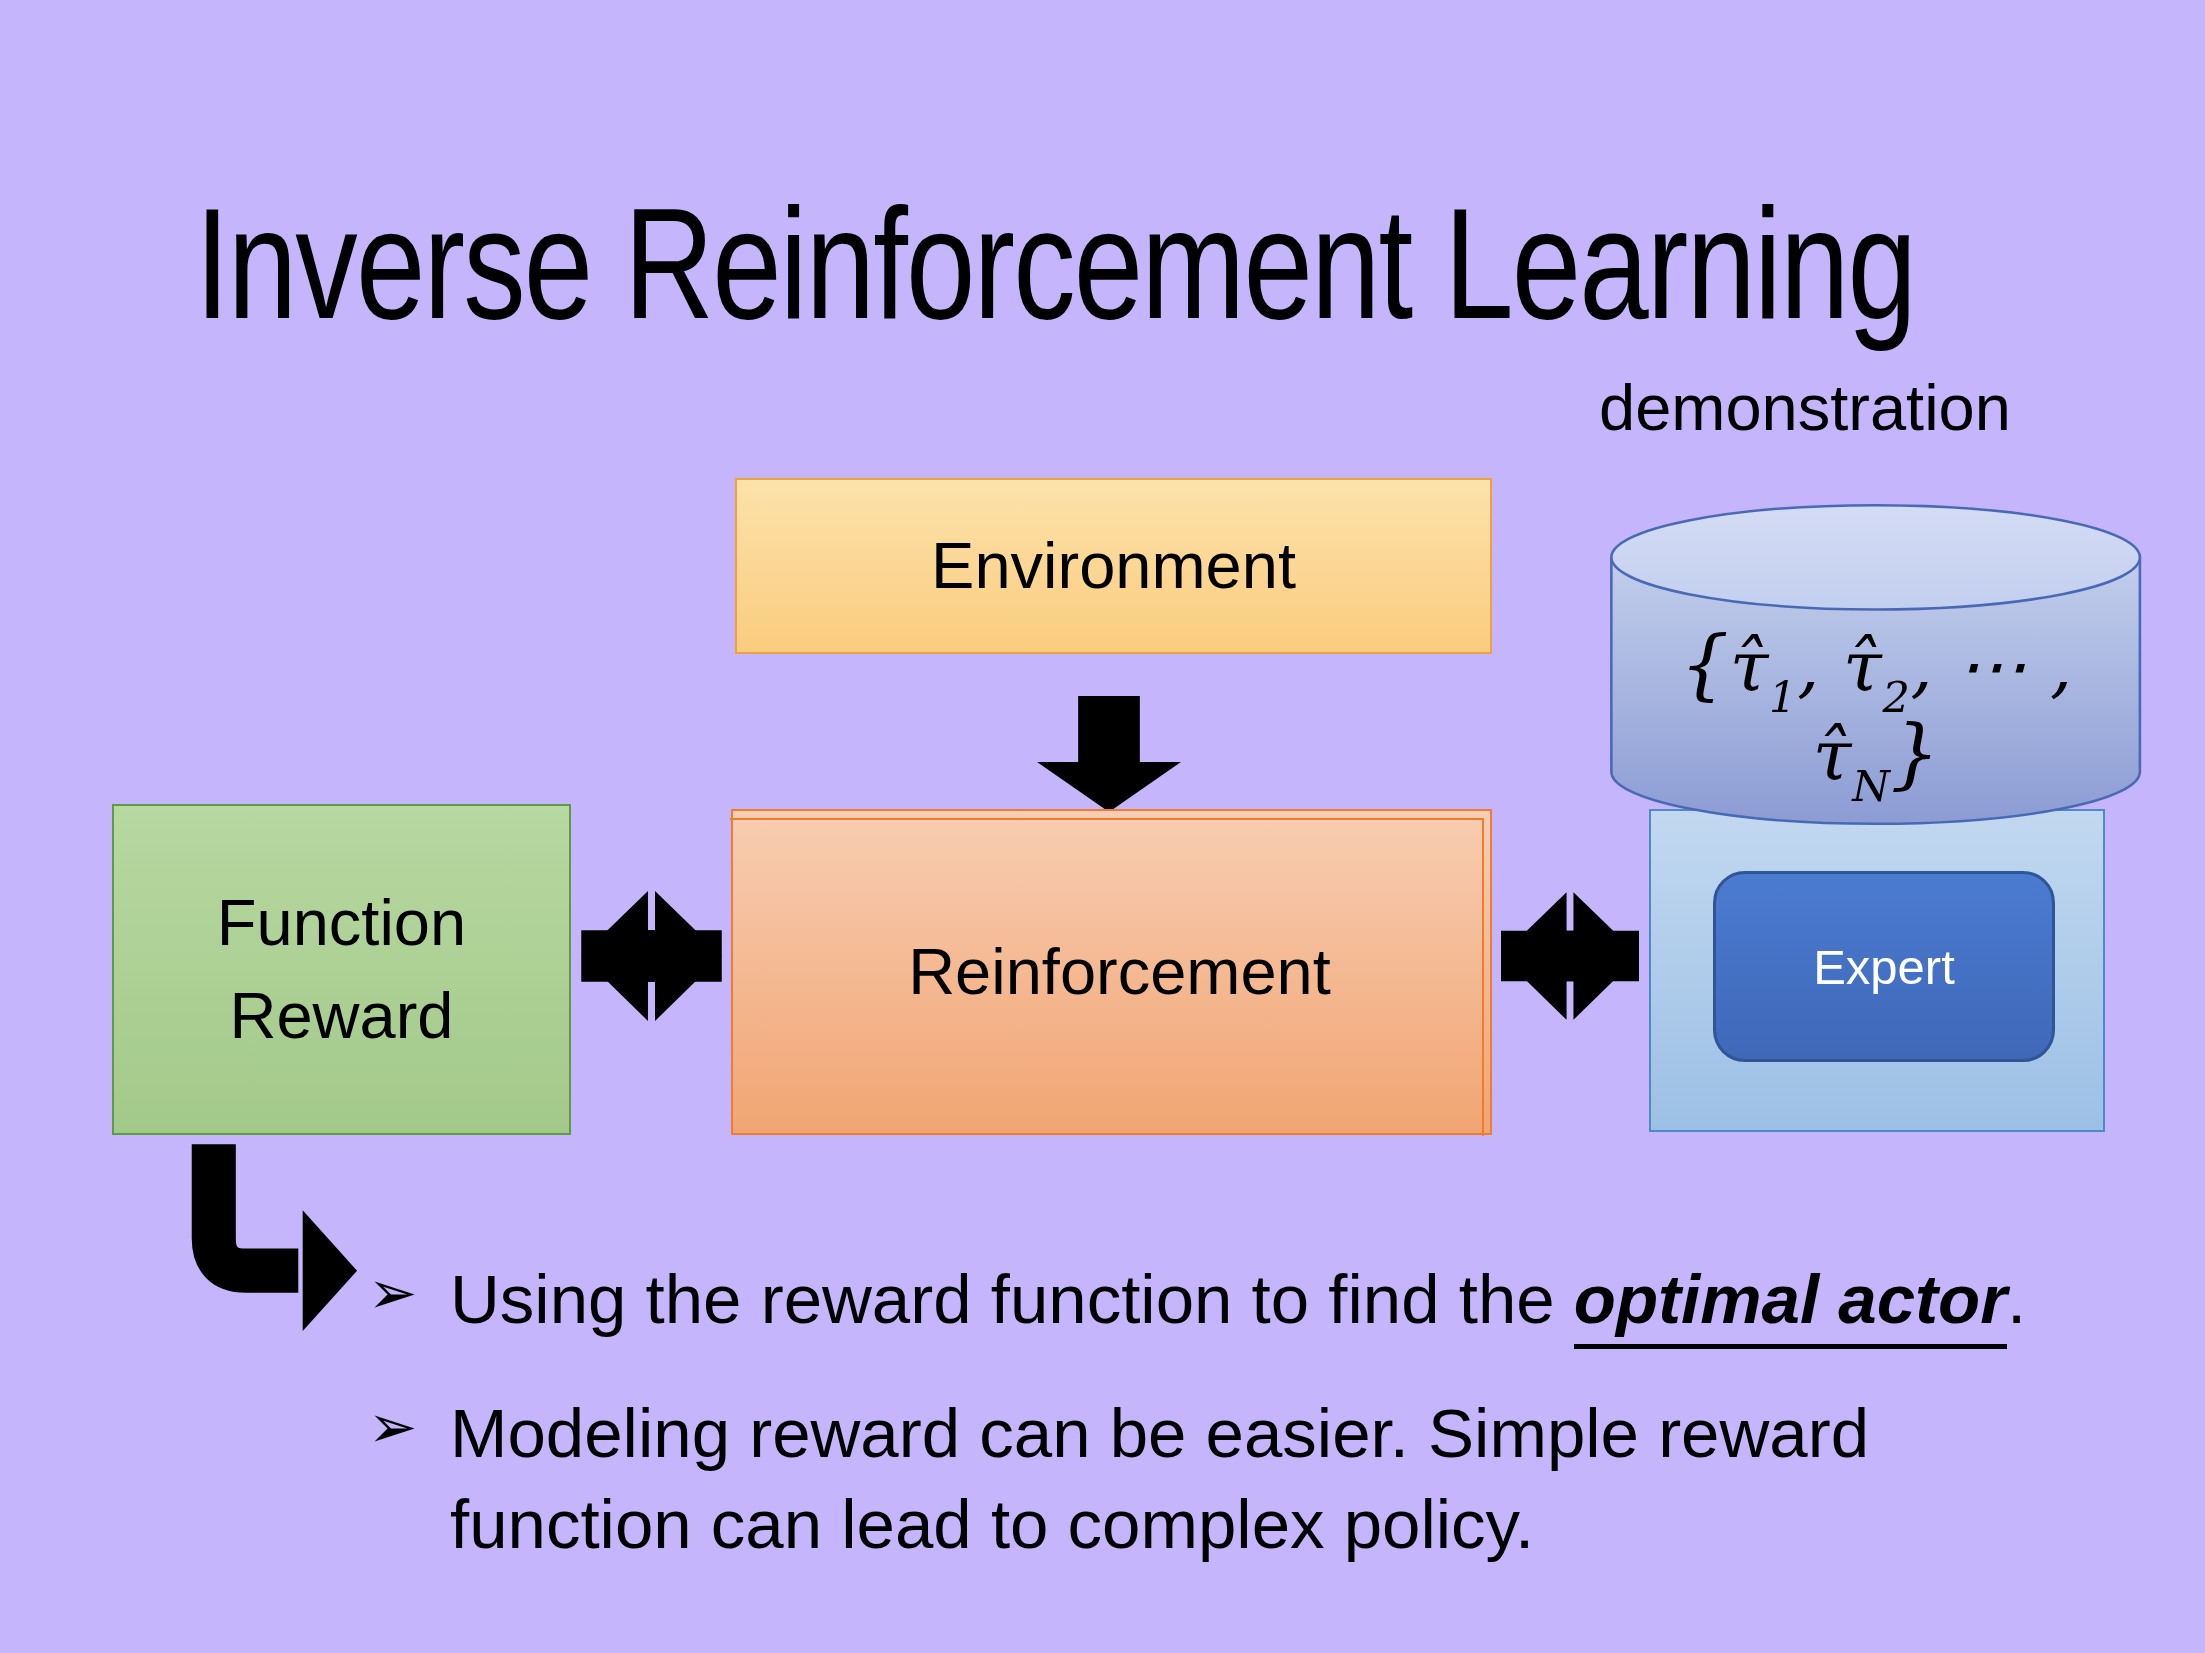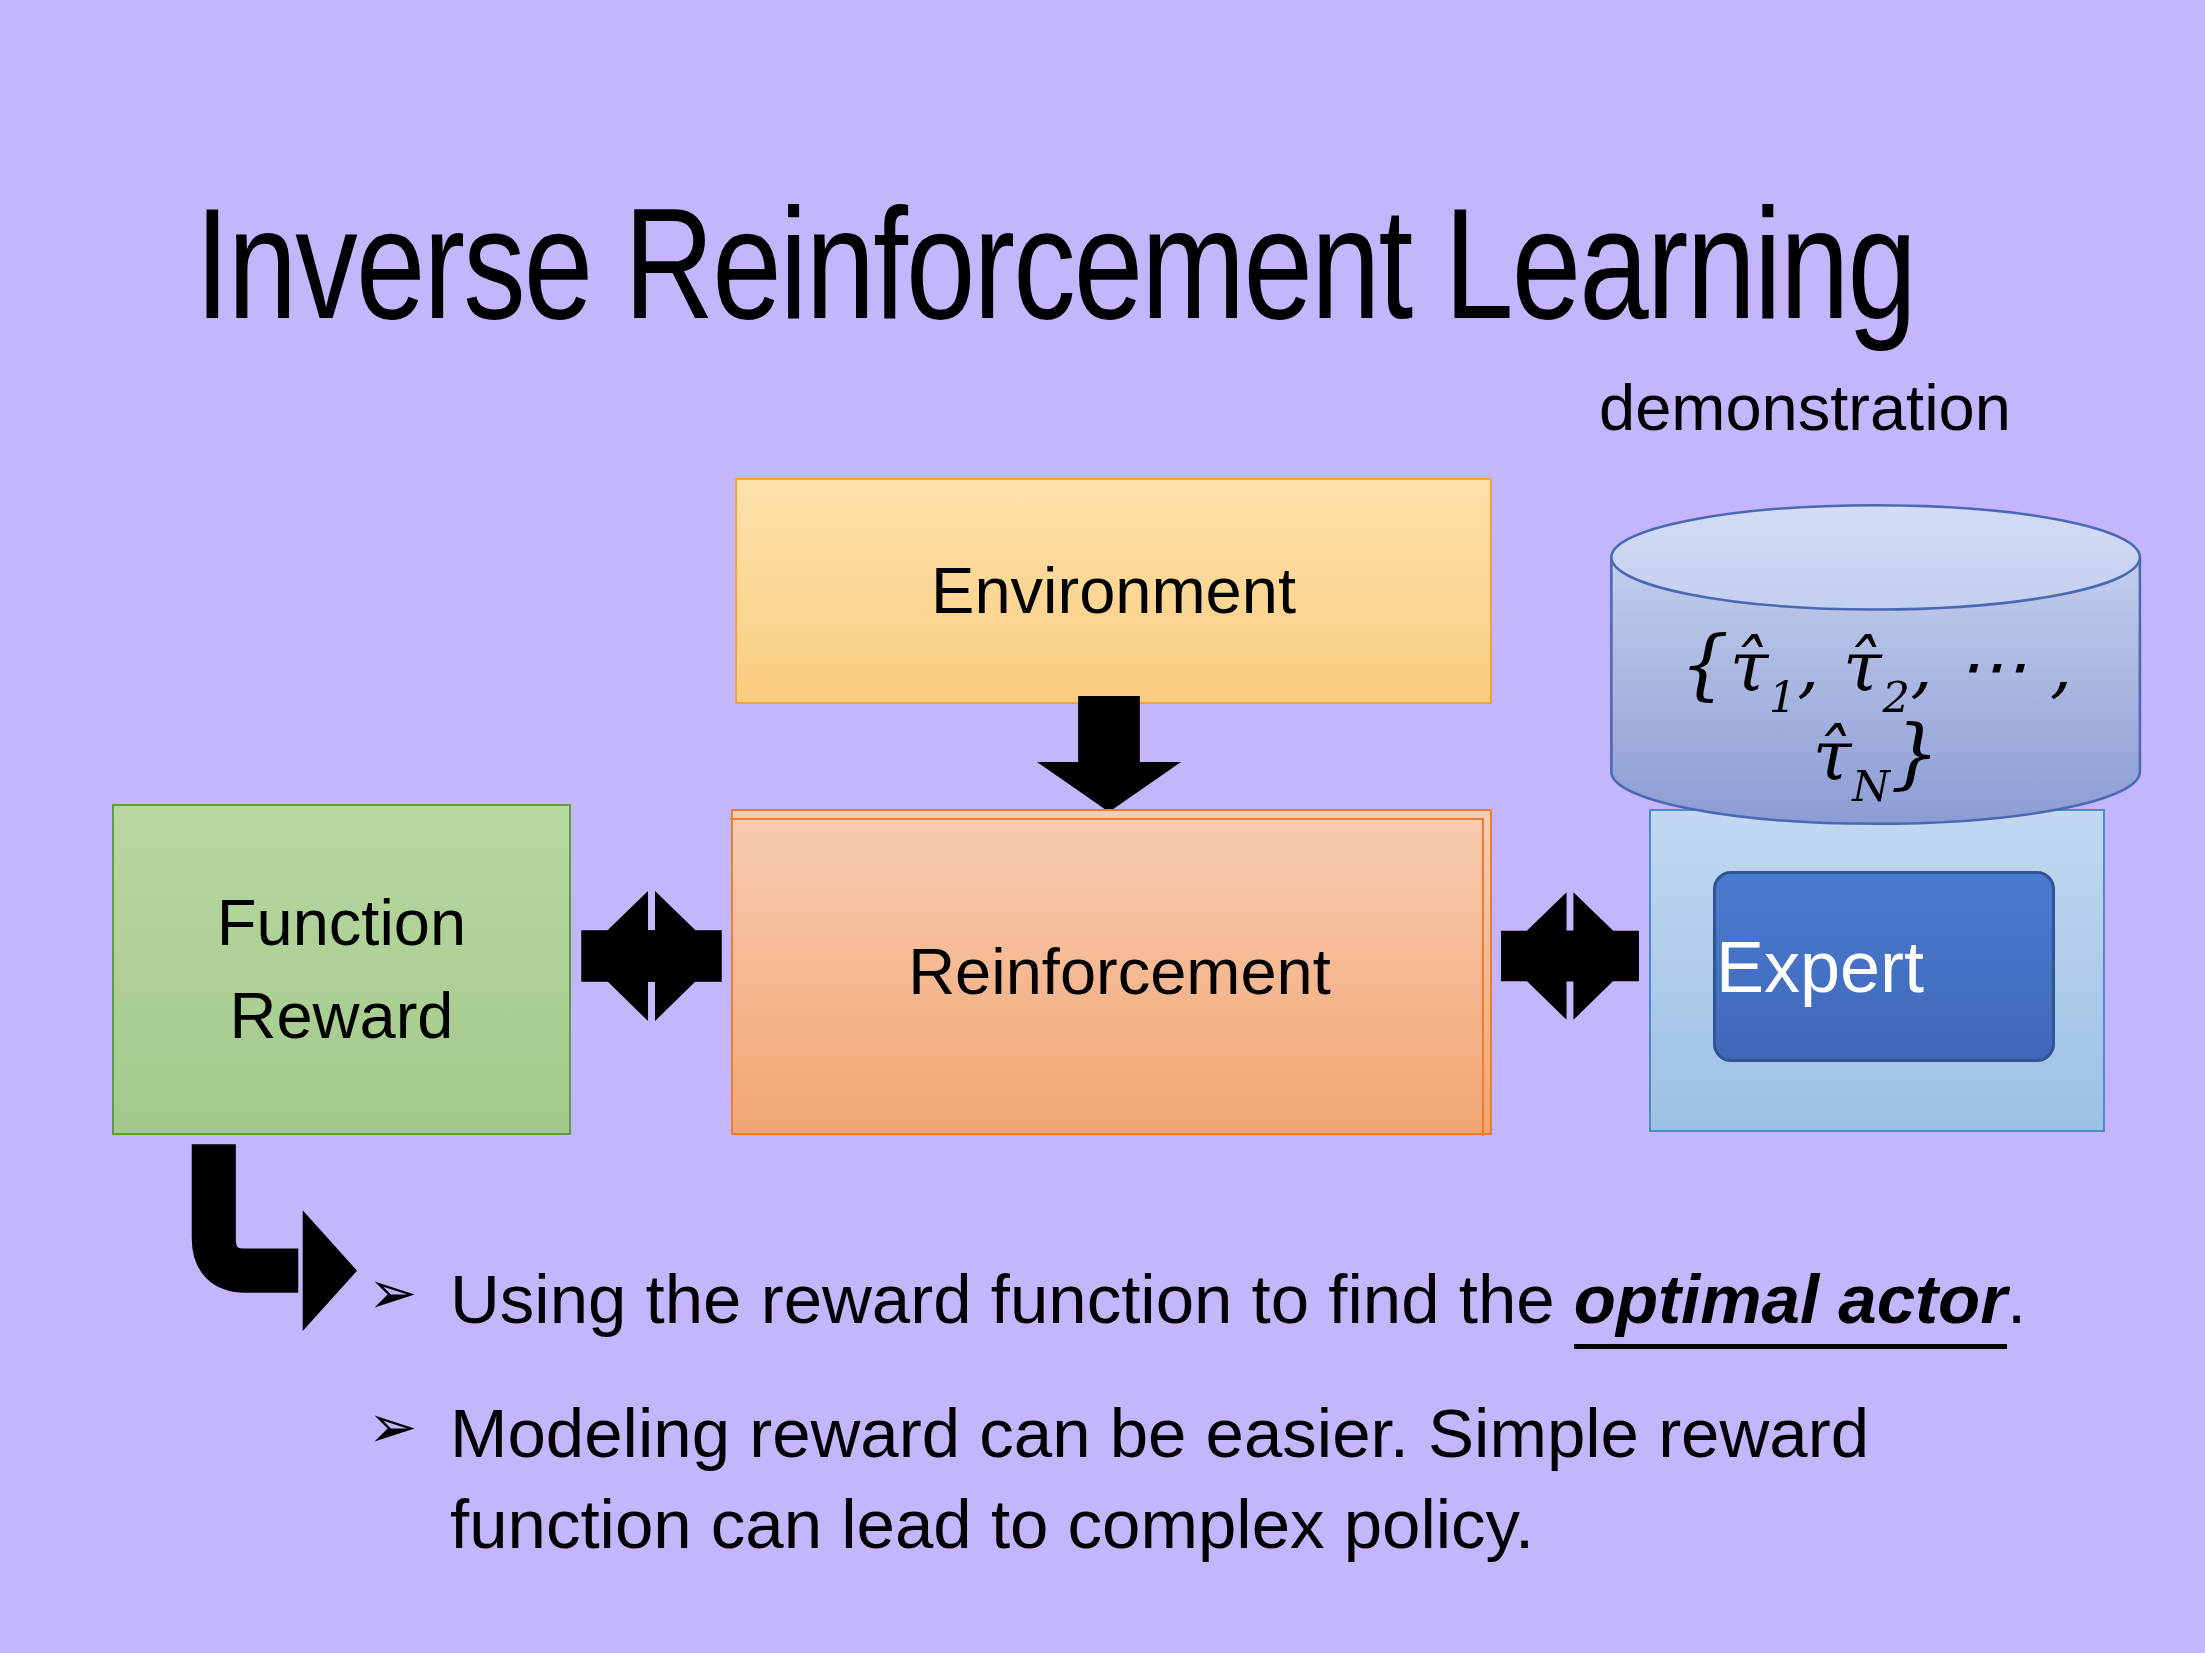--- a/index.html
+++ b/index.html
@@ -18,21 +18,21 @@
   .demo-label{
     left:1599px;top:366px;width:559px;
     font-size:65px;line-height:1.28;color:#000;
   }
   
   .dbox{
     position:absolute;display:flex;flex-direction:column;align-items:center;justify-content:center;
     text-align:center;font-size:65px;line-height:1.42;color:#000;box-sizing:border-box;
   }
   .env{
-    left:735px;top:478px;width:757px;height:226px;
+    left:735px;top:478px;width:757px;height:176px;
     background:linear-gradient(180deg,#FDE2AB 0%,#FACC7F 100%);
     border:2.9px solid #EDA33A;
   }
   .reward{
     left:112px;top:804px;width:459px;height:331px;
     background:linear-gradient(180deg,#B7D8A1 0%,#A3C98A 100%);
     border:2.9px solid #5E9C43;
   }
   .rl{
     left:731px;top:809px;width:761px;height:326px;
@@ -44,24 +44,24 @@
   .rl-dup{
     position:absolute;left:-2.9px;top:7.4px;right:5.9px;bottom:-2.9px;
     border-top:2.9px solid #ED7D31;border-right:2.9px solid #ED7D31;pointer-events:none;
   }
   .panel{
     left:1649px;top:809px;width:456px;height:323px;
     background:linear-gradient(180deg,#C2D8F0 0%,#9CC0E5 100%);
     border:2.2px solid #4E89C8;box-sizing:border-box;
   }
   .expert{
-    left:1713px;top:871px;width:342px;height:191px;border-radius:18px;
+    left:1713px;top:871px;width:342px;height:191px;border-radius:32px;
     background:linear-gradient(180deg,#4B7BD0 0%,#3F68B9 100%);
-    border:3.7px solid #2F5597;display:flex;align-items:center;
-    color:#ffffff;font-size:72px;box-sizing:border-box;
+    border:3.7px solid #2F5597;display:flex;align-items:center;justify-content:center;
+    color:#ffffff;font-size:49px;box-sizing:border-box;
   }
   
   .formula{
     left:1615px;top:619px;width:523px;text-align:center;
     font-family:"DejaVu Serif",serif;font-style:italic;font-size:70px;color:#000;
     letter-spacing:0.01em;
   }
   .formula .brace{font-size:77px;}
   .formula sub{font-size:43px;line-height:0;vertical-align:-22px;}
   

